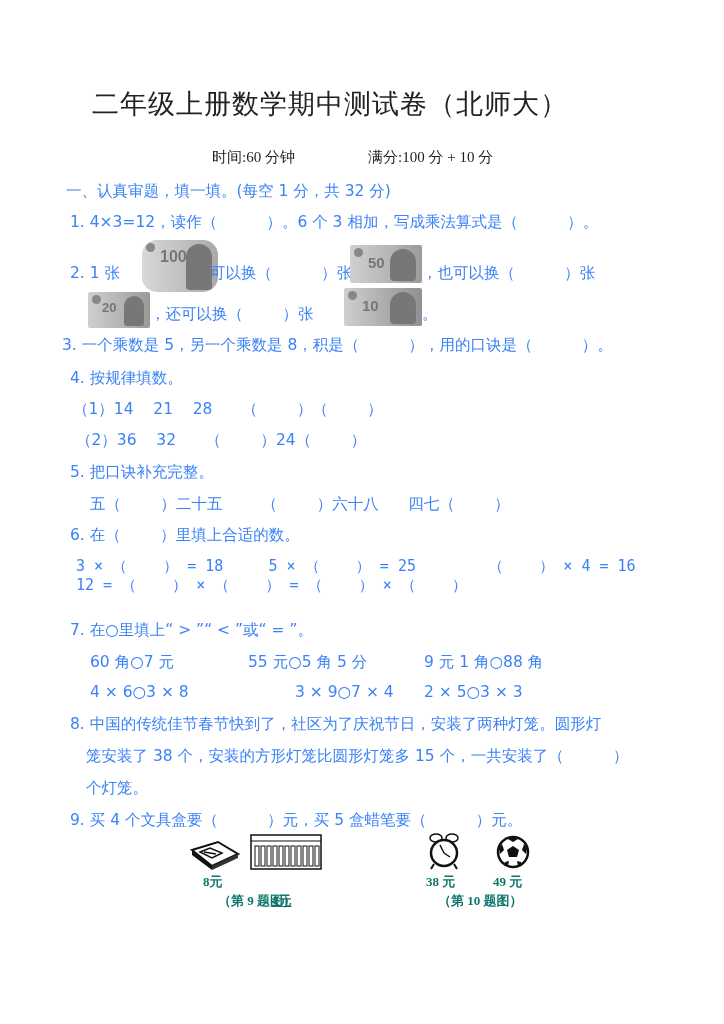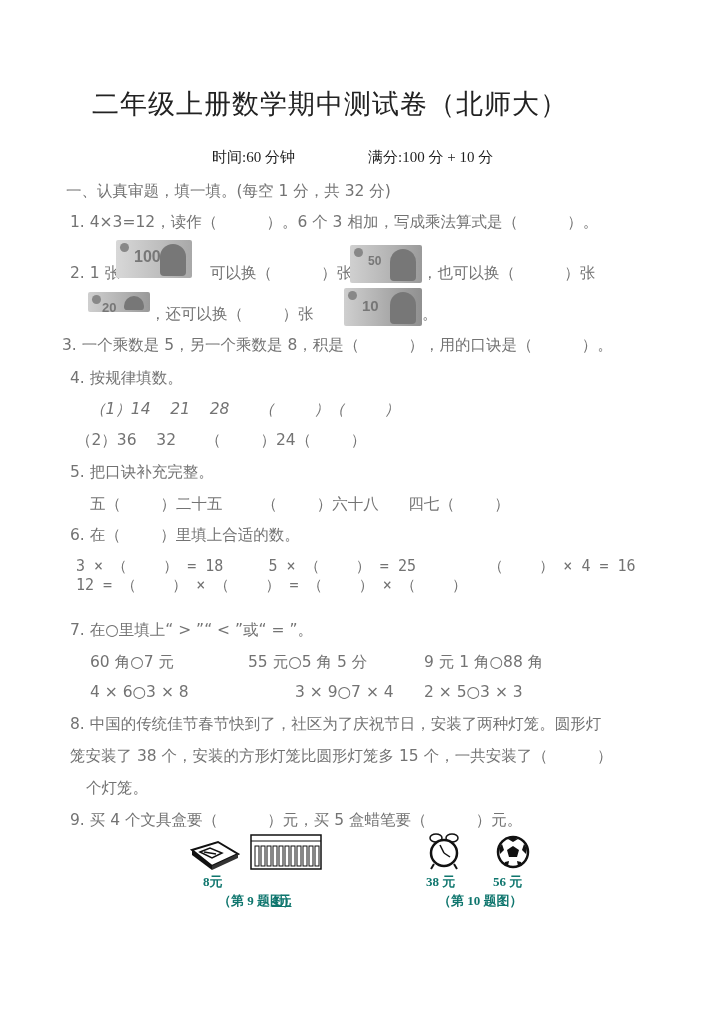--- a/index.html
+++ b/index.html
@@ -1,21 +1,21 @@
 <!DOCTYPE html>
 <html><head>
 <meta charset="utf-8">
 <style>
   * { margin: 0; padding: 0; box-sizing: border-box; }
   html, body { width: 724px; height: 1024px; background: #ffffff; overflow: hidden; }
   body { position: relative; font-family: "DejaVu Serif", "Liberation Serif", serif; color: #1e1e1e; }
   .abs { position: absolute; white-space: pre; }
   .title { left: 0; width: 660px; top: 86px; text-align: center; font-size: 27px; letter-spacing: 1px; color: #222; font-family: "DejaVu Sans", sans-serif; font-weight: normal; }
   .meta { top: 148px; font-size: 15px; font-family: "Liberation Serif", serif; }
-  .line { font-size: 15.5px; font-family: "DejaVu Sans", sans-serif; color: #737373; }
+  .line { font-size: 15.5px; font-family: "DejaVu Sans", sans-serif; color: #3b82f6; }
   .mono { font-family: "DejaVu Sans Mono", monospace; font-size: 15px; }
   .note { position: absolute; display: inline-block; border-radius: 2px; overflow: hidden; }
   .note .bg { position: absolute; inset: 0; }
   .note .val { position: absolute; font-family: "Liberation Sans", sans-serif; font-weight: bold; color: #777; }
   .note .face { position: absolute; right: 6px; top: 4px; width: 26px; bottom: 2px; border-radius: 13px 13px 4px 4px; background: #777; }
   .note .emblem { position: absolute; left: 4px; top: 3px; width: 9px; height: 9px; border-radius: 50%; background: #888; }
   .caption { font-family: "Liberation Serif", serif; font-weight: bold; font-size: 13px; color: #0f766e; }
   .pic { position: absolute; }
 </style>
 </head>
@@ -23,73 +23,73 @@
 
 <div class="abs title">二年级上册数学期中测试卷（北师大）</div>
 <div class="abs meta" style="left:212px;">时间:60 分钟</div>
 <div class="abs meta" style="left:368px;">满分:100 分 + 10 分</div>
 
 <div class="abs line" style="left:66px; top:181px;">一、认真审题，填一填。(每空 1 分，共 32 分)</div>
 
 <div class="abs line" style="left:70px; top:212px;">1. 4×3=12，读作（          ）。6 个 3 相加，写成乘法算式是（          ）。</div>
 
 <div class="abs line" style="left:70px; top:263px;">2. 1 张</div>
-<div class="note" style="left:116px; top:240px; width:76px; height:38px;">
+<div class="note" style="left:142px; top:240px; width:76px; height:52px;border-radius:15px;">
   <div class="bg" style="background:linear-gradient(90deg,#d8d8d8,#bdbdbd 60%,#a8a8a8);"></div>
   <div class="emblem"></div>
   <div class="val" style="left:18px; top:8px; font-size:16px;">100</div>
   <div class="face"></div>
 </div>
 <div class="abs line" style="left:210px; top:263px;">可以换（          ）张</div>
 <div class="note" style="left:350px; top:245px; width:72px; height:38px;">
   <div class="bg" style="background:linear-gradient(90deg,#d0d0d0,#b2b2b2 60%,#9a9a9a);"></div>
   <div class="emblem"></div>
-  <div class="val" style="left:18px; top:9px; font-size:12px;">50</div>
+  <div class="val" style="left:18px; top:9px; font-size:15px;">50</div>
   <div class="face"></div>
 </div>
 <div class="abs line" style="left:422px; top:263px;">，也可以换（          ）张</div>
 
-<div class="note" style="left:88px; top:292px; width:62px; height:20px;">
+<div class="note" style="left:88px; top:292px; width:62px; height:36px;">
   <div class="bg" style="background:linear-gradient(90deg,#cfcfcf,#b0b0b0 60%,#999);"></div>
   <div class="emblem"></div>
   <div class="val" style="left:14px; top:8px; font-size:13px;">20</div>
   <div class="face" style="width:20px;"></div>
 </div>
 <div class="abs line" style="left:150px; top:304px;">，还可以换（        ）张</div>
 <div class="note" style="left:344px; top:288px; width:78px; height:38px;">
   <div class="bg" style="background:linear-gradient(90deg,#cfcfcf,#a8a8a8 60%,#909090);"></div>
   <div class="emblem"></div>
   <div class="val" style="left:18px; top:9px; font-size:15px;">10</div>
   <div class="face"></div>
 </div>
 <div class="abs line" style="left:422px; top:304px;">。</div>
 
 <div class="abs line" style="left:62px; top:335px;">3. 一个乘数是 5，另一个乘数是 8，积是（          ），用的口诀是（          ）。</div>
 
 <div class="abs line" style="left:70px; top:368px;">4. 按规律填数。</div>
-<div class="abs line" style="left:90px; top:399px;font-style:italic;">（1）14    21    28      （        ）（        ）</div>
+<div class="abs line" style="left:73px; top:399px;">（1）14    21    28      （        ）（        ）</div>
 <div class="abs line" style="left:76px; top:430px;">（2）36    32      （        ）24（        ）</div>
 
 <div class="abs line" style="left:70px; top:462px;">5. 把口诀补充完整。</div>
 <div class="abs line" style="left:90px; top:494px;">五（        ）二十五        （        ）六十八      四七（        ）</div>
 
 <div class="abs line" style="left:70px; top:525px;">6. 在（        ）里填上合适的数。</div>
 <div class="abs line mono" style="left:76px; top:557px;">3 × （    ） = 18     5 × （    ） = 25        （    ） × 4 = 16</div>
 <div class="abs line mono" style="left:76px; top:576px;">12 = （    ） × （    ） = （    ） × （    ）</div>
 
 <div class="abs line" style="left:70px; top:620px;">7. 在○里填上“ &gt; ”“ &lt; ”或“ = ”。</div>
 <div class="abs line" style="left:90px; top:652px;">60 角○7 元</div>
 <div class="abs line" style="left:248px; top:652px;">55 元○5 角 5 分</div>
 <div class="abs line" style="left:424px; top:652px;">9 元 1 角○88 角</div>
 <div class="abs line" style="left:90px; top:683px;">4 × 6○3 × 8</div>
 <div class="abs line" style="left:248px; top:683px;margin-left:47px;">3 × 9○7 × 4</div>
 <div class="abs line" style="left:424px; top:683px;">2 × 5○3 × 3</div>
 
 <div class="abs line" style="left:70px; top:714px;">8. 中国的传统佳节春节快到了，社区为了庆祝节日，安装了两种灯笼。圆形灯</div>
-<div class="abs line" style="left:70px; top:746px;">笼安装了 38 个，安装的方形灯笼比圆形灯笼多 15 个，一共安装了（          ）</div>
+<div class="abs line" style="left:86px; top:746px;">笼安装了 38 个，安装的方形灯笼比圆形灯笼多 15 个，一共安装了（          ）</div>
 <div class="abs line" style="left:86px; top:778px;">个灯笼。</div>
 
 <div class="abs line" style="left:70px; top:810px;">9. 买 4 个文具盒要（          ）元，买 5 盒蜡笔要（          ）元。</div>
 
 <svg class="pic" style="left:188px; top:838px;" width="52" height="32" viewBox="0 0 52 32">
   <polygon points="4,12 30,4 50,16 24,28" fill="#fff" stroke="#111" stroke-width="2"></polygon>
   <polygon points="4,12 4,17 24,32 24,28" fill="#111"></polygon>
   <polygon points="24,28 24,32 50,20 50,16" fill="#333"></polygon>
   <path d="M12,14 L22,10 L34,15 L24,20 Z" fill="none" stroke="#111" stroke-width="1.5"></path>
   <path d="M16,14 L28,16" stroke="#111" stroke-width="1.5"></path>
@@ -126,14 +126,14 @@
 <svg class="pic" style="left:496px; top:835px;" width="34" height="34" viewBox="0 0 34 34">
   <circle cx="17" cy="17" r="15" fill="#fff" stroke="#111" stroke-width="2.5"></circle>
   <polygon points="17,11 23,15 21,22 13,22 11,15" fill="#111"></polygon>
   <polygon points="17,2 22,4 17,7 12,4" fill="#111"></polygon>
   <polygon points="3,13 6,9 8,15 4,19" fill="#111"></polygon>
   <polygon points="31,13 28,9 26,15 30,19" fill="#111"></polygon>
   <polygon points="9,27 13,26 12,31 8,30" fill="#111"></polygon>
   <polygon points="25,27 21,26 22,31 26,30" fill="#111"></polygon>
 </svg>
 <div class="abs caption" style="left:426px; top:873px;">38 元</div>
-<div class="abs caption" style="left:493px; top:873px;">56 元</div>
+<div class="abs caption" style="left:493px; top:873px;">49 元</div>
 <div class="abs caption" style="left:438px; top:892px;">（第 10 题图）</div>
 
 </body></html>

